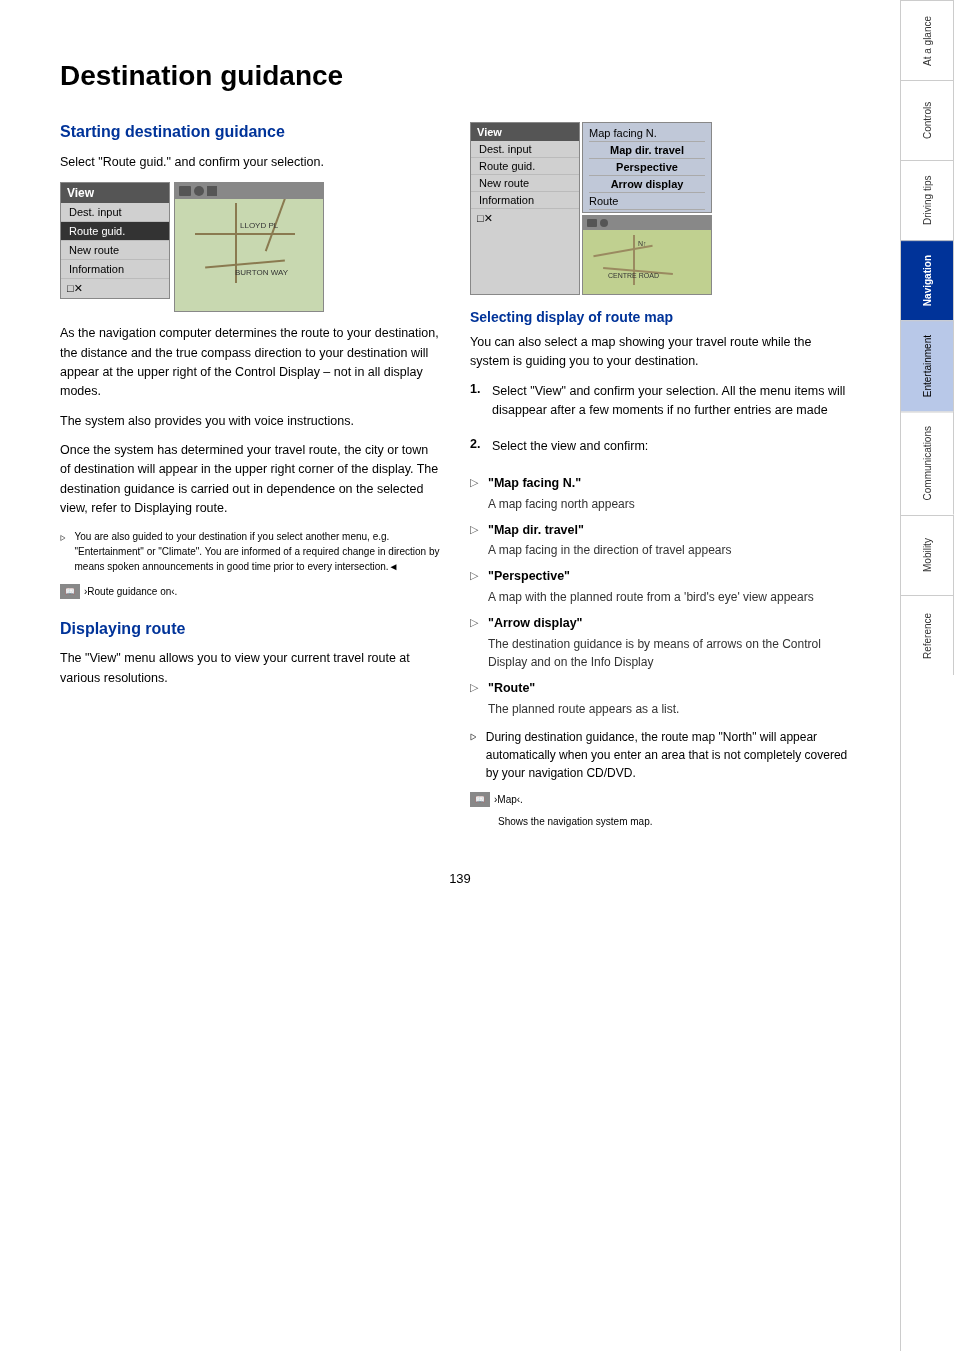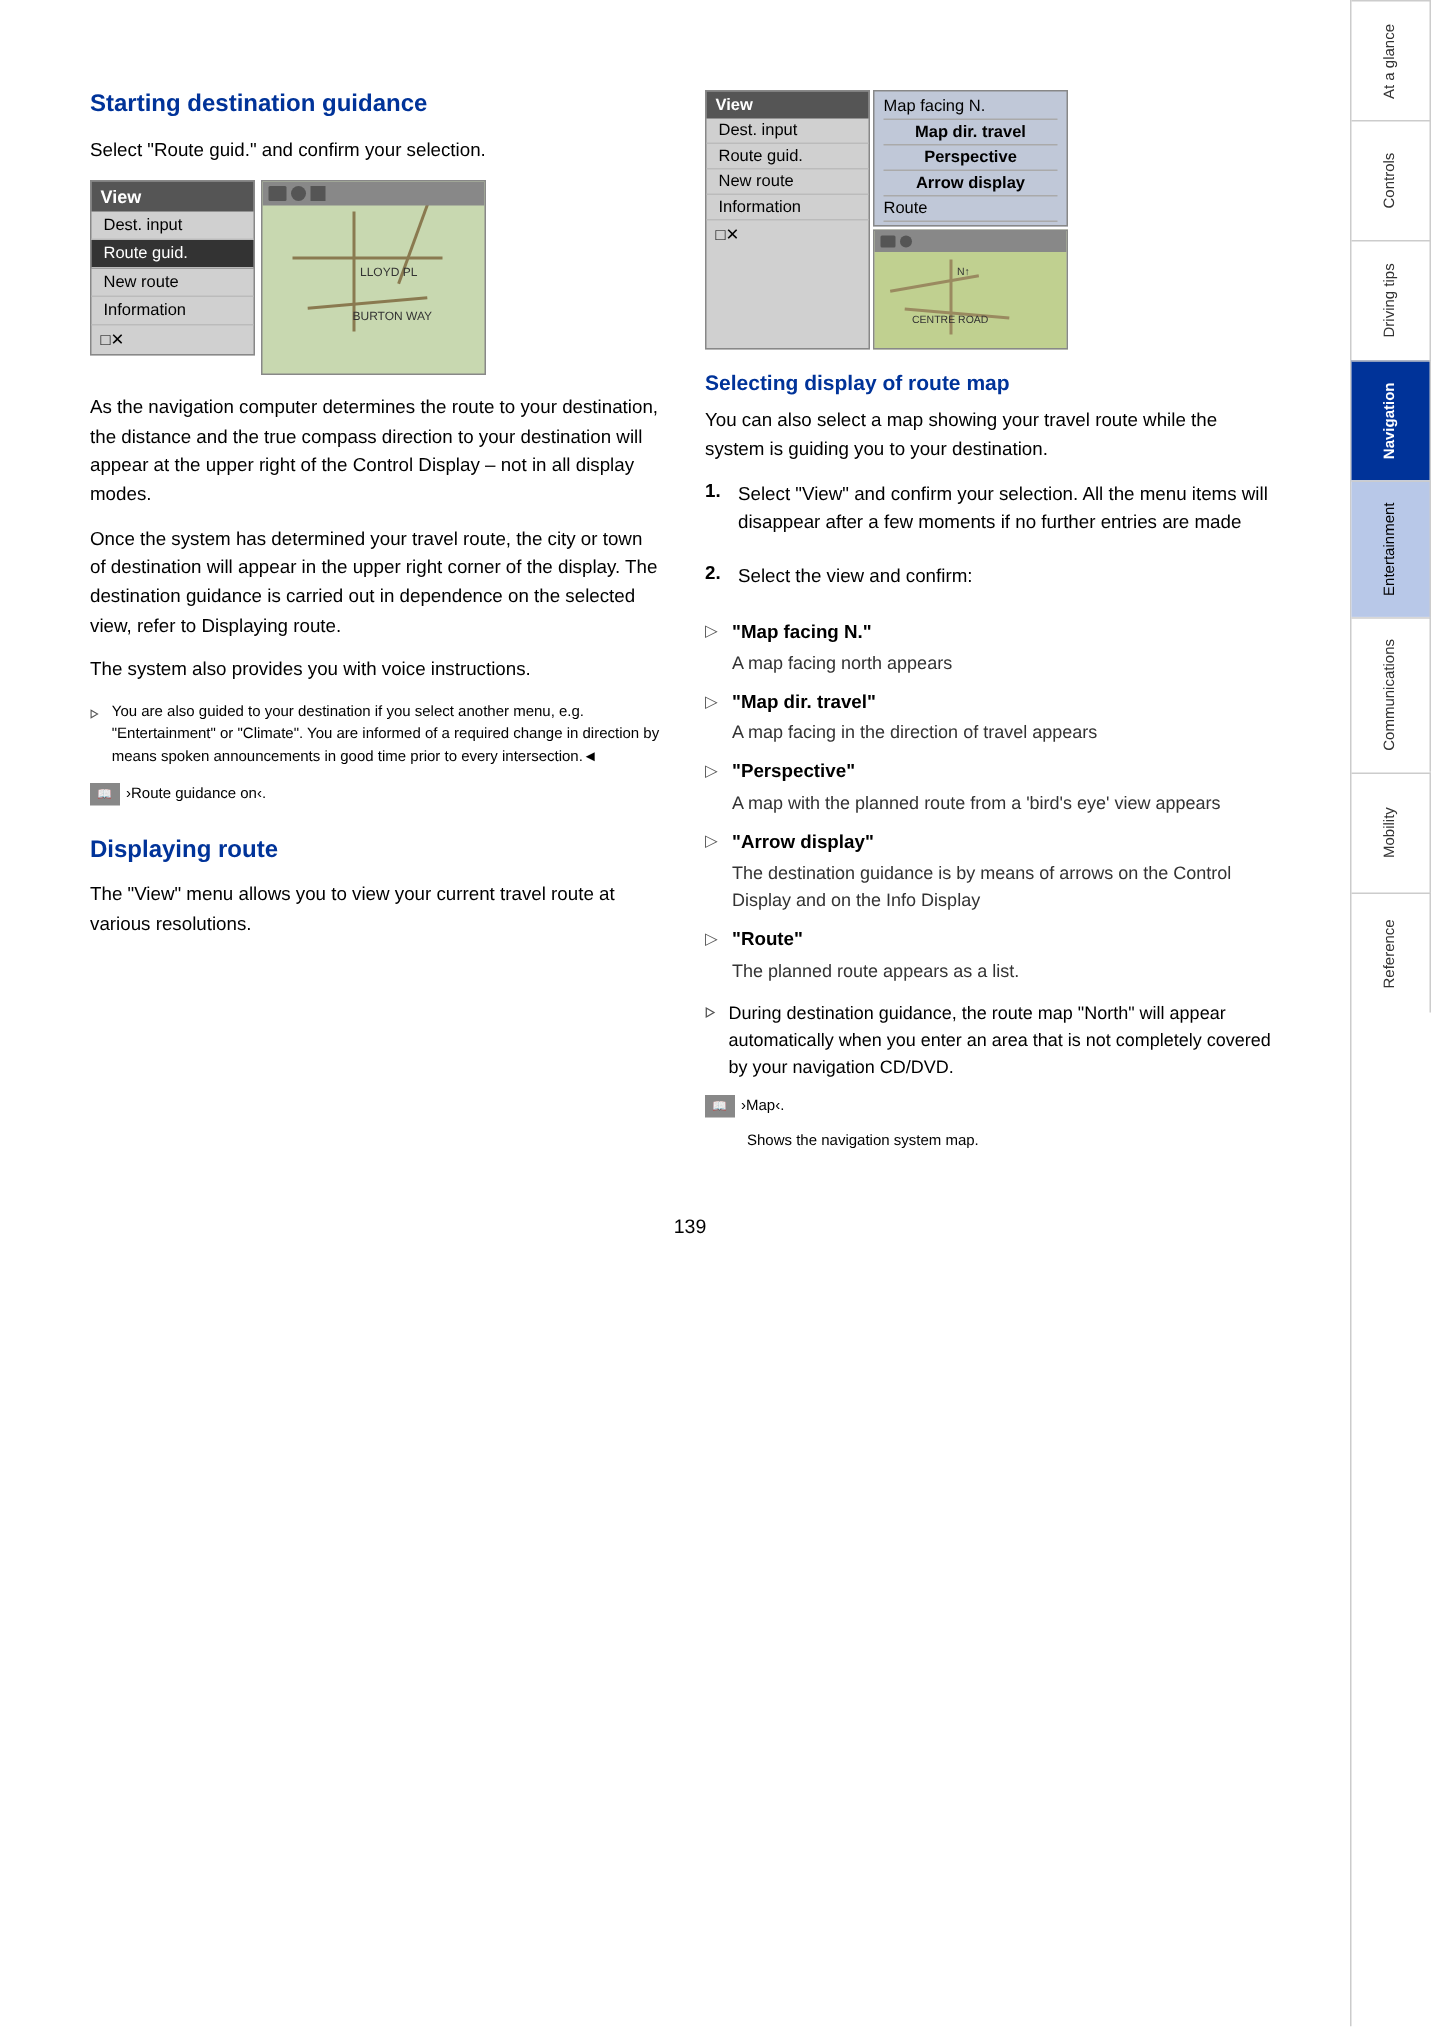--- a/index.html
+++ b/index.html
@@ -329,20 +329,21 @@
       position: relative;
       overflow: hidden;
     }
   </style>
 </head>
 <body>
 
 <div class="page-container">
   <div class="main-content">
 
+    <h1 class="page-title">Destination guidance</h1>
 
     <div class="two-col">
 
       <div class="left-col">
 
         <h2 class="section-heading">Starting destination guidance</h2>
 
         <p class="body-text">Select "Route guid." and confirm your selection.</p>
 
         <div class="menu-with-map">
@@ -355,35 +356,35 @@
             <div class="mlp-footer">
               <span>□✕</span>
             </div>
           </div>
           <div class="map-area">
 
             <div class="map-line" style="width:2px;height:80px;top:20px;left:60px;"></div>
             <div class="map-line" style="width:100px;height:2px;top:50px;left:20px;"></div>
             <div class="map-line" style="width:2px;height:60px;top:10px;left:100px;transform:rotate(20deg);"></div>
             <div class="map-line" style="width:80px;height:2px;top:80px;left:30px;transform:rotate(-5deg);"></div>
-            <div class="map-label" style="top:56px;left:65px;">LLOYD PL</div>
+            <div class="map-label" style="top:38px;left:65px;">LLOYD PL</div>
             <div class="map-label" style="top:85px;left:20px;padding-left:40px;">BURTON WAY</div>
 
             <div style="position:absolute;top:0;left:0;right:0;height:16px;background:#888;display:flex;align-items:center;gap:3px;padding:2px 4px;">
               <div style="width:12px;height:10px;background:#555;border-radius:1px;"></div>
               <div style="width:10px;height:10px;background:#555;border-radius:50%;"></div>
               <div style="width:10px;height:10px;background:#555;"></div>
             </div>
           </div>
         </div>
 
         <p class="body-text">As the navigation computer determines the route to your destination, the distance and the true compass direction to your destination will appear at the upper right of the Control Display – not in all display modes.</p>
 
+        <p class="body-text">The system also provides you with voice instructions.</p>
         <p class="body-text">Once the system has determined your travel route, the city or town of destination will appear in the upper right corner of the display. The destination guidance is carried out in dependence on the selected view, refer to Displaying route.</p>
-        <p class="body-text">The system also provides you with voice instructions.</p>
 
         <div class="note-box">
           <svg width="18" height="18" viewBox="0 0 18 18">
             <polygon points="2,2 2,16 14,9" fill="none" stroke="#555" stroke-width="2"></polygon>
           </svg>
           <span class="note-text">You are also guided to your destination if you select another menu, e.g. "Entertainment" or "Climate". You are informed of a required change in direction by means spoken announcements in good time prior to every intersection.◄</span>
         </div>
 
         <div class="small-icon-container">
           <div class="ref-book-icon">📖</div>

